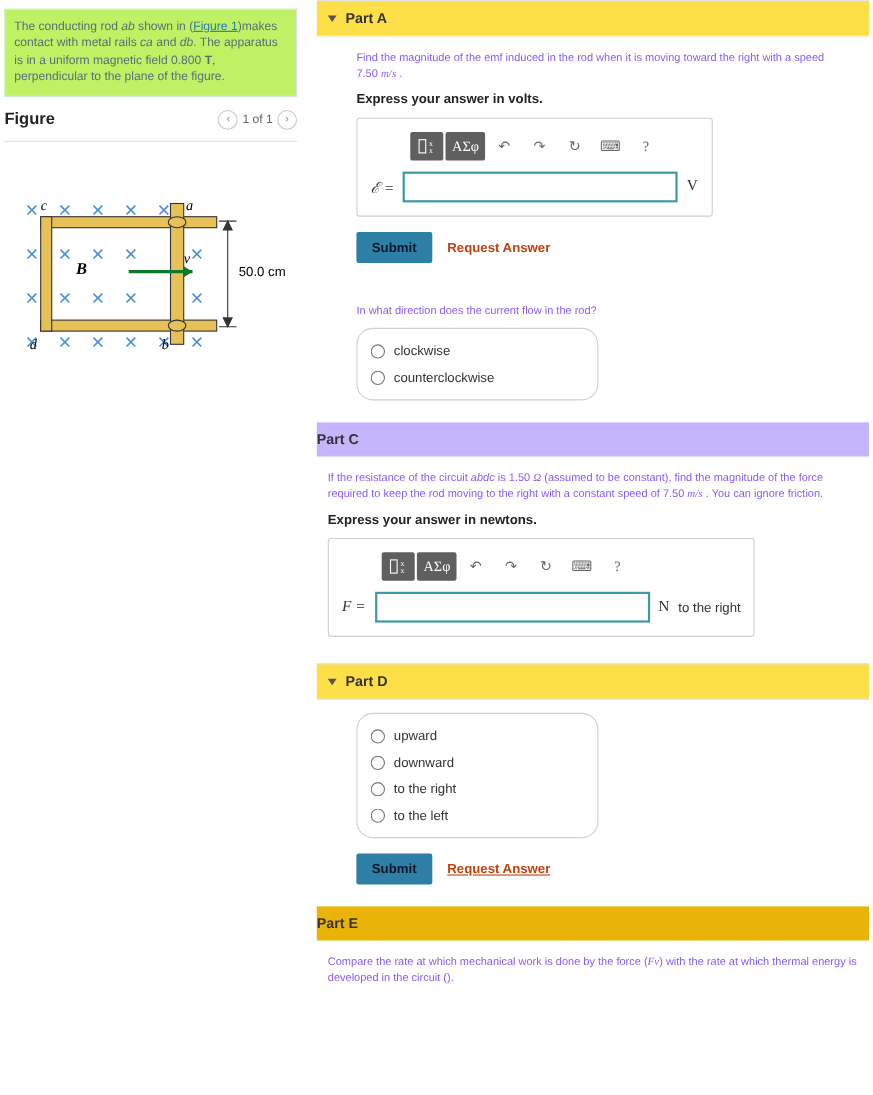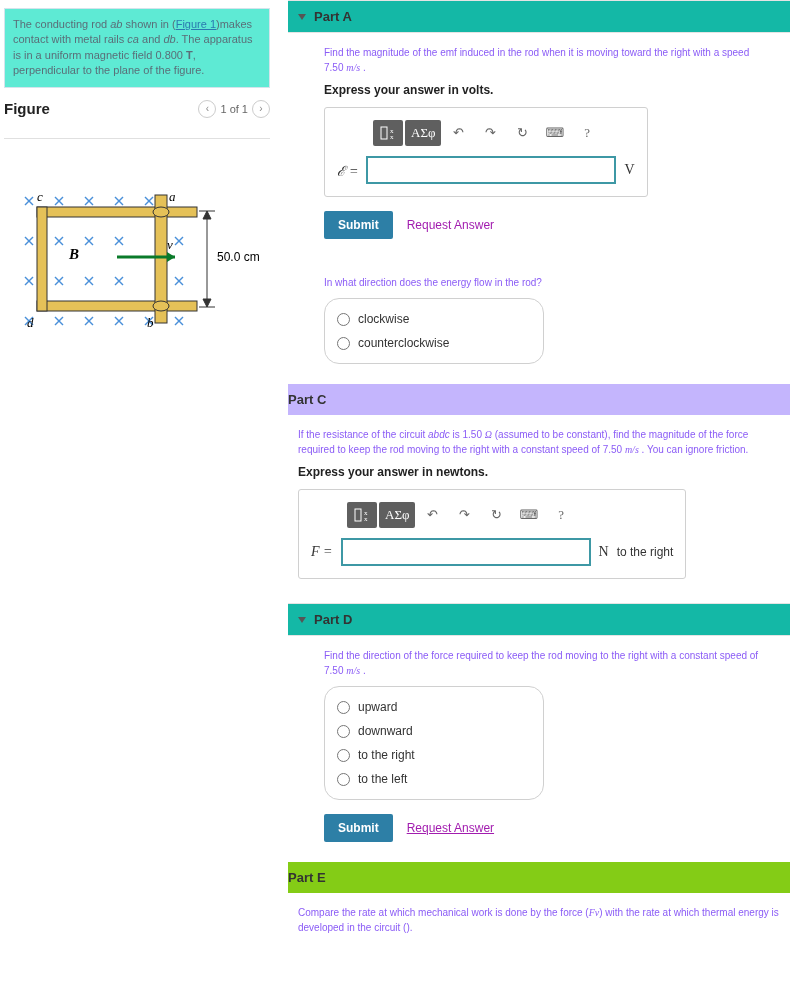--- a/index.html
+++ b/index.html
@@ -1,43 +1,43 @@
 <!DOCTYPE html>
 <html><head>
 <meta charset="utf-8">
 <style>
   * { box-sizing: border-box; margin: 0; padding: 0; }
   body { font-family: Arial, Helvetica, sans-serif; font-size: 12px; color: #333; background: #fff; width: 794px; }
   .layout { display: flex; align-items: flex-start; }
   .left-col { width: 280px; flex-shrink: 0; padding: 8px 10px 0 4px; }
   .right-col { flex: 1; padding: 0 4px 0 8px; }
-  .problem-box { background: #5eead4; border: 1px solid #d4e4ec; padding: 8px; font-size: 11px; color: #5a6e78; line-height: 1.4; margin-bottom: 12px; }
+  .problem-box { background: #bef264; border: 1px solid #d4e4ec; padding: 8px; font-size: 11px; color: #5a6e78; line-height: 1.4; margin-bottom: 12px; }
   .problem-box a { color: #2a7aaf; text-decoration: underline; }
-  .figure-header { display: flex; justify-content: space-between; align-items: center; border-bottom: 1px solid #e0e0e0; padding-bottom: 20px; margin-bottom: 10px; }
+  .figure-header { display: flex; justify-content: space-between; align-items: center; border-bottom: 1px solid #e0e0e0; padding-bottom: 10px; margin-bottom: 10px; }
   .figure-title { font-size: 15px; font-weight: bold; color: #222; }
   .figure-pager { display: flex; align-items: center; gap: 4px; font-size: 11px; color: #666; }
   .pager-btn { width: 18px; height: 18px; border: 1px solid #ccc; border-radius: 50%; background: #fff; display: flex; align-items: center; justify-content: center; font-size: 10px; color: #888; cursor: pointer; }
   .figure-svg { display: block; margin: 50px auto 0; }
-  .part-header { background: #14b8a6; border-top: 1px solid #e4e4e4; border-bottom: 1px solid #e4e4e4; padding: 8px 10px; font-size: 13px; font-weight: bold; color: #333; display: flex; align-items: center; gap: 8px; }
+  .part-header { background: #fde047; border-top: 1px solid #e4e4e4; border-bottom: 1px solid #e4e4e4; padding: 8px 10px; font-size: 13px; font-weight: bold; color: #333; display: flex; align-items: center; gap: 8px; }
   .caret { width: 0; height: 0; border-left: 4px solid transparent; border-right: 4px solid transparent; border-top: 6px solid #555; }
   .part-body { padding: 12px 20px 20px 36px; }
   .part-body.indent2 { padding-left: 10px; padding-right: 4px; }
   .q-text { font-size: 10px; color: #8b5cf6; line-height: 1.5; margin-bottom: 8px; }
   .express { font-size: 12px; font-weight: bold; color: #222; margin-bottom: 10px; }
   .input-card { border: 1px solid #d0d0d0; border-radius: 3px; padding: 12px; display: inline-block; }
   .toolbar { display: flex; align-items: center; gap: 2px; margin-bottom: 10px; padding-left: 36px; }
   .tbtn { height: 26px; min-width: 30px; background: #5f5f5f; color: #fff; display: flex; align-items: center; justify-content: center; font-size: 13px; border-radius: 2px; cursor: pointer; padding: 0 6px; font-family: 'Times New Roman', serif; }
   .tbtn.light { background: transparent; color: #666; }
   .answer-row { display: flex; align-items: center; gap: 8px; }
   .answer-label { font-family: 'Times New Roman', serif; font-size: 14px; font-style: italic; color: #333; }
   .answer-input { width: 250px; height: 28px; border: 2px solid #3e98a5; background: #fff; padding: 2px 6px; }
   .answer-unit { font-family: 'Times New Roman', serif; font-size: 14px; color: #333; }
   .submit-row { display: flex; align-items: center; gap: 14px; margin-top: 14px; }
-  .submit-btn { background: #2d7fa6; color: #ffffff; border: none; padding: 7px 14px; font-size: 12px; font-weight: bold; border-radius: 2px; cursor: pointer; }
-  .req-link { color: #a21caf; font-size: 12px; font-weight: normal; cursor: pointer; }
+  .submit-btn { background: #2d7fa6; color: #0f172a; border: none; padding: 7px 14px; font-size: 12px; font-weight: bold; border-radius: 2px; cursor: pointer; }
+  .req-link { color: #c2410c; font-size: 12px; font-weight: bold; cursor: pointer; }
   .req-link.und { text-decoration: underline; }
   .options-box { border: 1px solid #d0d0d0; border-radius: 15px; padding: 8px 12px; display: inline-block; min-width: 220px; }
   .option-row { display: flex; align-items: center; gap: 8px; padding: 5px 0; font-size: 12px; color: #333; }
   .option-row input { cursor: pointer; }
   .nested-section { margin-top: 4px; }
   .serif-i { font-family: 'Times New Roman', serif; font-style: italic; }
 </style>
 </head>
 <body>
 
@@ -207,21 +207,21 @@
         </div>
       </div>
       <div class="submit-row">
         <button class="submit-btn">Submit</button>
         <span class="req-link">Request Answer</span>
       </div>
     </div>
 
     <div class="nested-section">
       <div class="part-body">
-        <div class="q-text">In what direction does the energy flow in the rod?</div>
+        <div class="q-text">In what direction does the current flow in the rod?</div>
         <div class="options-box">
           <label class="option-row">
               <input type="radio" name="pb" style="">
               <span>clockwise</span>
             </label>
           <label class="option-row">
               <input type="radio" name="pb" style="">
               <span>counterclockwise</span>
             </label>
         </div>
@@ -258,21 +258,20 @@
         </div>
       </div>
     </div>
 
     <div class="nested-section">
       <div class="part-header">
         <span class="caret"></span>
         <span>Part D</span>
       </div>
       <div class="part-body">
-        <div class="q-text">Find the direction of the force  required to keep the rod moving to the right with a constant speed of 7.50 <span class="serif-i">m/s</span> .</div>
         <div class="options-box">
           <label class="option-row">
               <input type="radio" name="pd" style="">
               <span>upward</span>
             </label>
           <label class="option-row">
               <input type="radio" name="pd" style="">
               <span>downward</span>
             </label>
           <label class="option-row">
@@ -284,21 +283,21 @@
               <span>to the left</span>
             </label>
         </div>
         <div class="submit-row">
           <button class="submit-btn">Submit</button>
           <span class="req-link und">Request Answer</span>
         </div>
       </div>
     </div>
 
-    <div class="part-header" style="background:#84cc16;border:none;padding-left:0">
+    <div class="part-header" style="background:#eab308;border:none;padding-left:0">
       <span>Part E</span>
     </div>
     <div class="part-body indent2">
       <div class="q-text">Compare the rate at which mechanical work is done by the force (<span class="serif-i">Fv</span>) with the rate at which thermal energy is developed in the circuit ().</div>
 
     </div>
 
   </div>
 </div>
 

